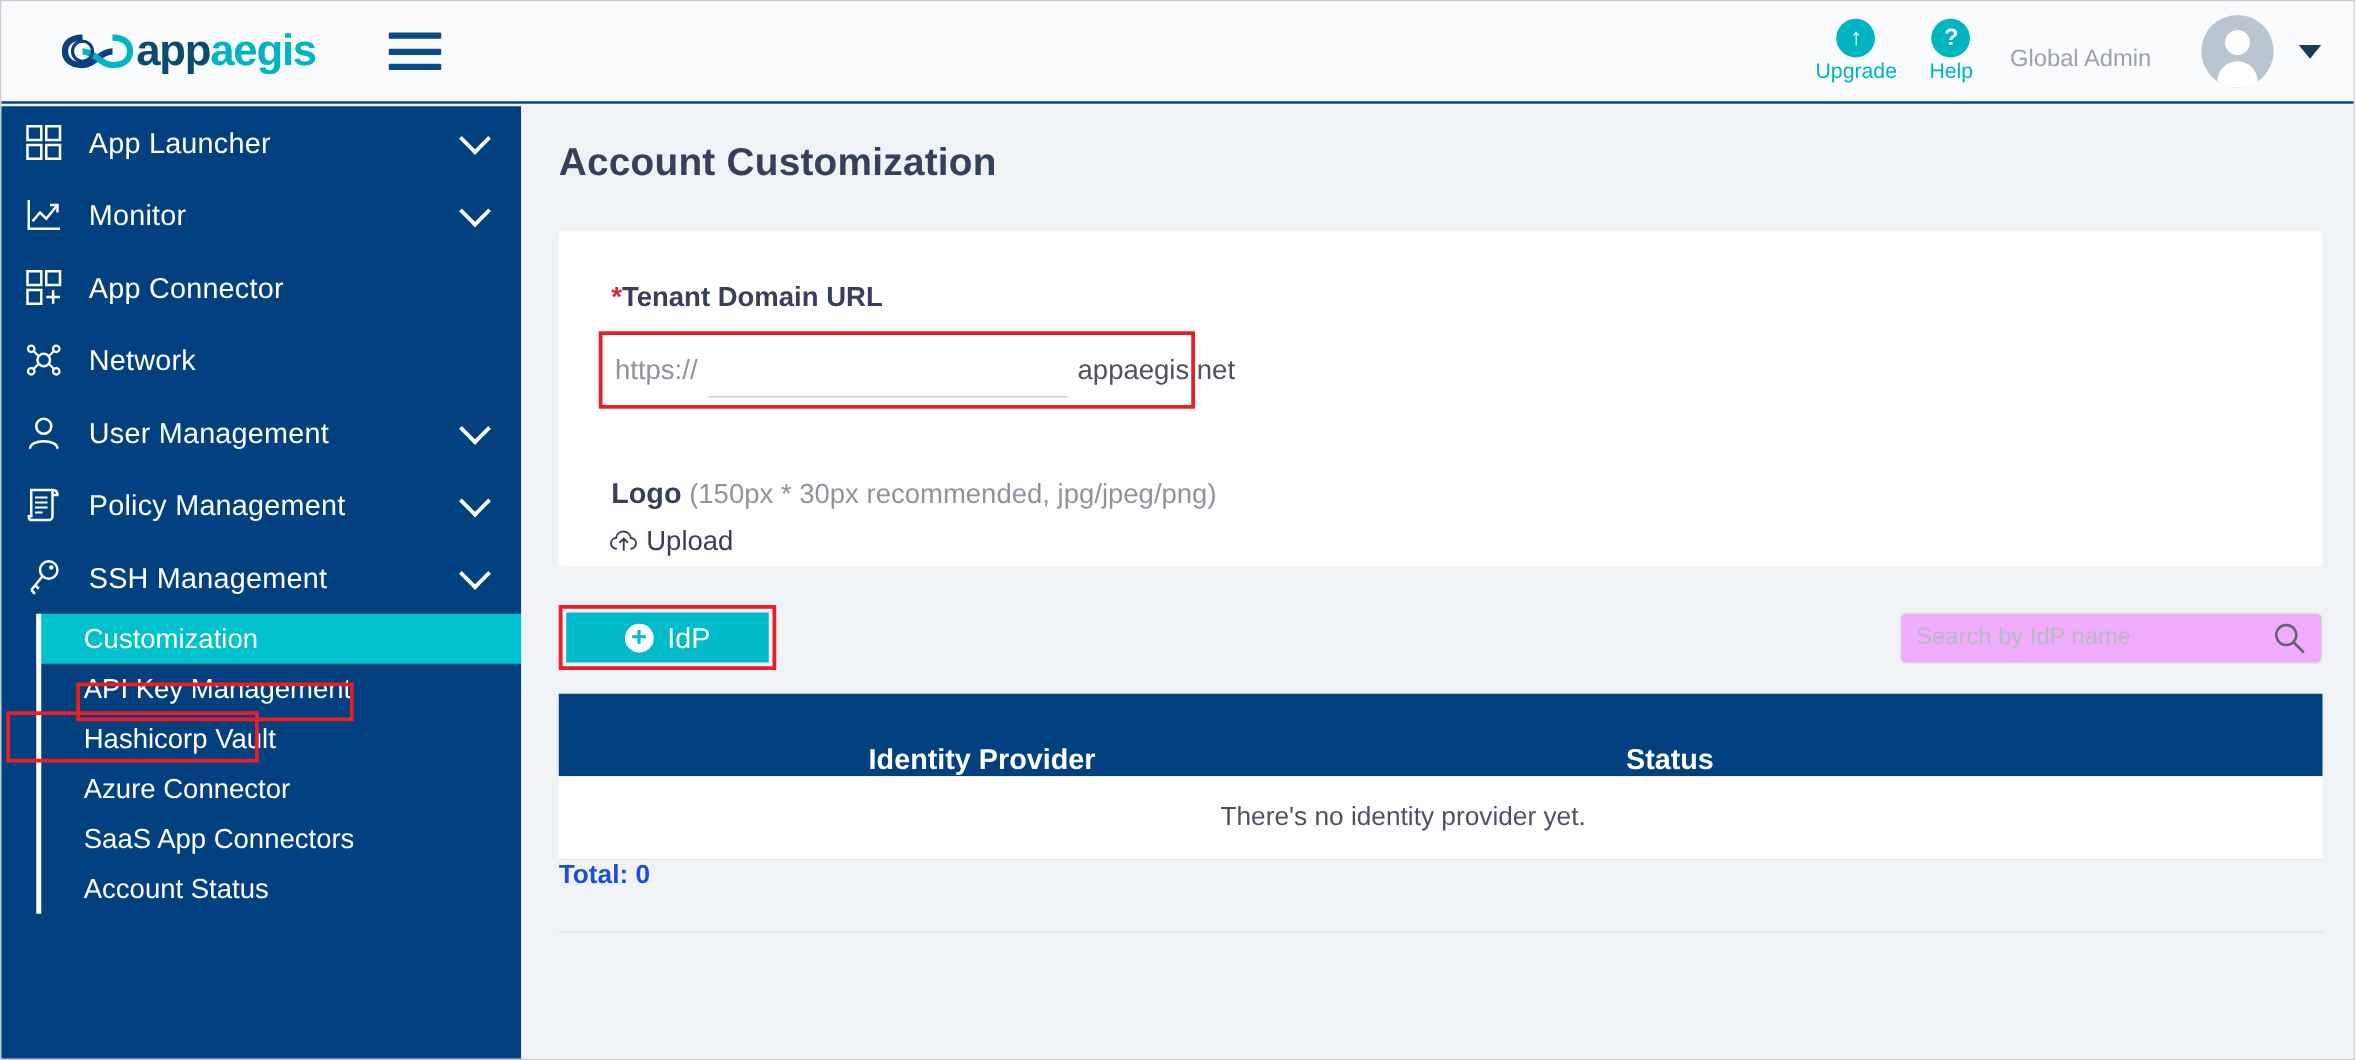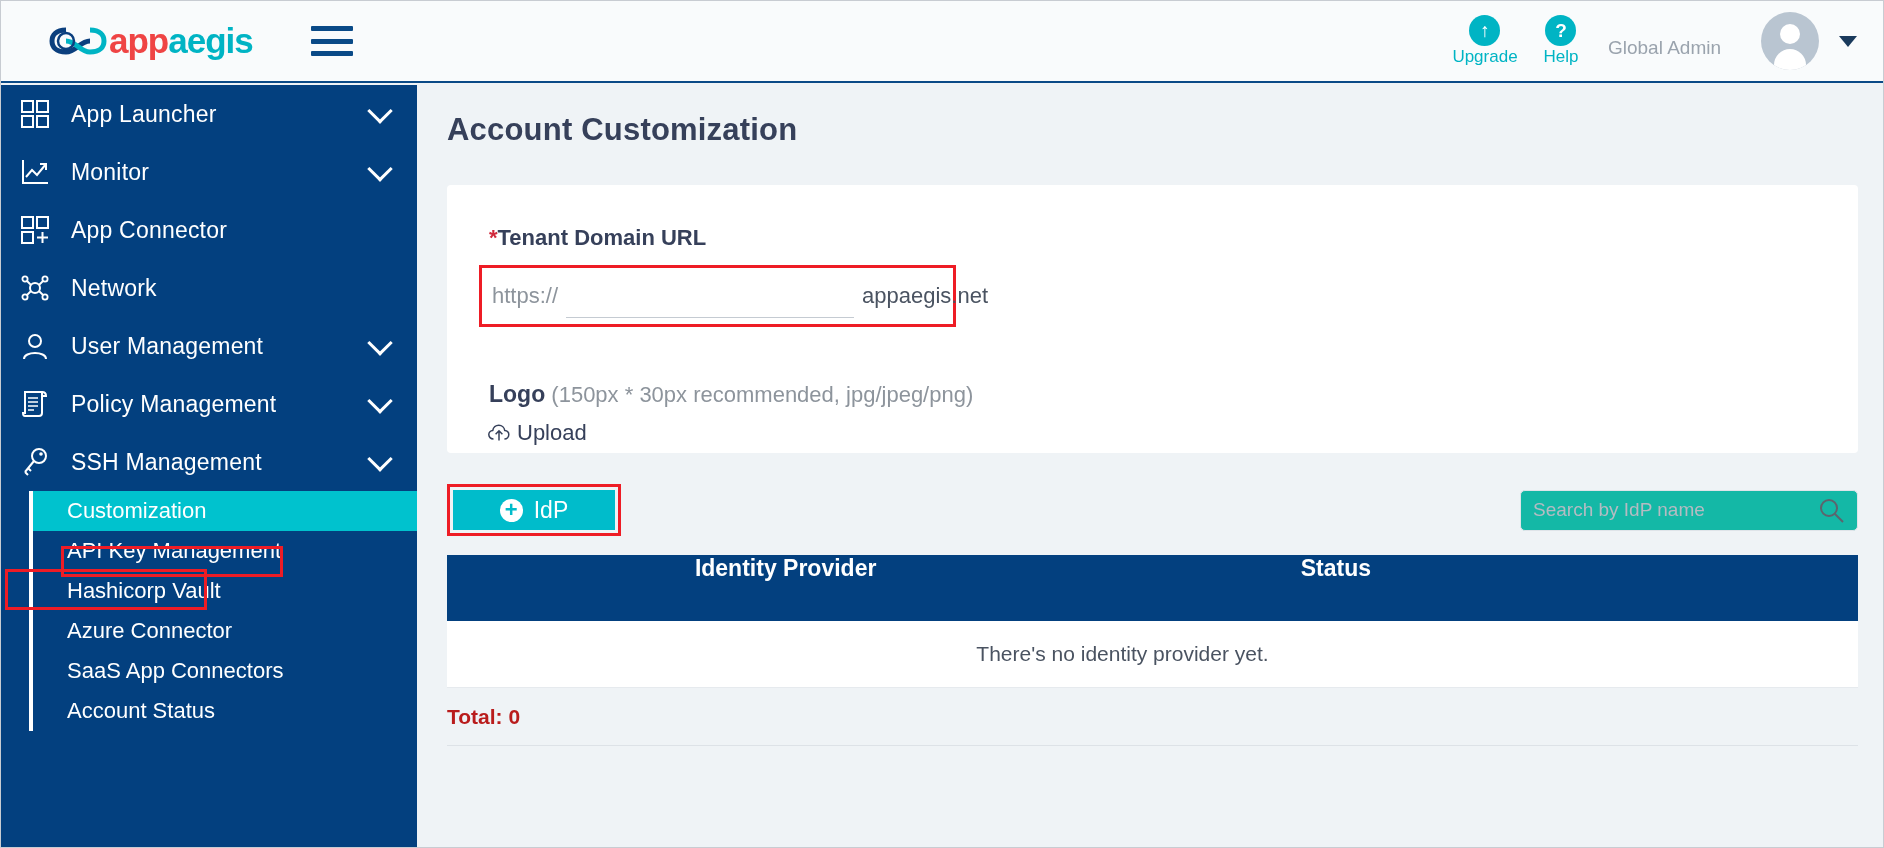--- a/index.html
+++ b/index.html
@@ -28,21 +28,21 @@
   .logo-wrap {
     display: flex; align-items: center;
     margin-left: 48px;
   }
   .logo-mark { width: 58px; height: 34px; }
   .logo-text {
     font-size: 35px; font-weight: bold;
     letter-spacing: -1px;
     margin-left: 2px;
   }
-  .logo-text .dark { color: #ef4444; }
+  .logo-text .dark { color: #0c4a6e; }
   .logo-text .teal { color: #00b4c4; }
 
   #hamburger {
     margin-left: 58px;
     width: 42px; height: 30px;
     display: flex; flex-direction: column; justify-content: space-between;
     cursor: pointer;
   }
   #hamburger span {
     display: block; height: 5px; width: 42px;
@@ -237,52 +237,52 @@
   .plus-icon {
     width: 23px; height: 23px; border-radius: 50%;
     background: #ffffff; color: #00bccb;
     display: flex; align-items: center; justify-content: center;
     font-size: 22px; font-weight: bold; line-height: 20px;
     margin-right: 11px;
   }
   .search-wrap {
     margin-left: auto;
     width: 338px; height: 41px;
-    background: #14b8a6;
+    background: #f0abfc;
     border: 1px solid #dfe4e9; border-radius: 5px;
     display: flex; align-items: center; padding: 0 12px; justify-content: flex-end;
   }
   .search-wrap input {
     flex: 1; border: none; outline: none; background: transparent;
     font-family: "Liberation Sans", sans-serif;
     font-size: 19px; color: #36405a;
   }
   .search-wrap input::placeholder { color: #b5bbc2; }
 
   
   .table-wrap {
     margin: 16px 25px 0 30px;
   }
   .thead {
     background: #03407f; height: 66px;
-    display: flex; align-items: flex-start;
+    display: flex; align-items: flex-end;
     color: #ffffff; font-size: 23px; font-weight: bold;
   }
   .col-idp { width: 48%; text-align: center; }
   .col-status { width: 30%; text-align: center; }
   .tbody {
     background: #ffffff; height: 67px;
     display: flex; align-items: center; justify-content: center;
     font-size: 21px; color: #4a5361;
     border-bottom: 1px solid #e6eaee;
     padding-right: 60px;
   }
   .tfoot {
-    height: 58px; display: flex; align-items: center;
-    font-size: 21px; font-weight: bold; color: #b91c1c;
+    height: 58px; display: flex; 
+    font-size: 21px; font-weight: bold; color: #1d4ed8;
     border-bottom: 1px solid #dde2e7;
   }
 </style>
 </head>
 <body>
 
 <div id="app">
 
   <div id="header">
 

